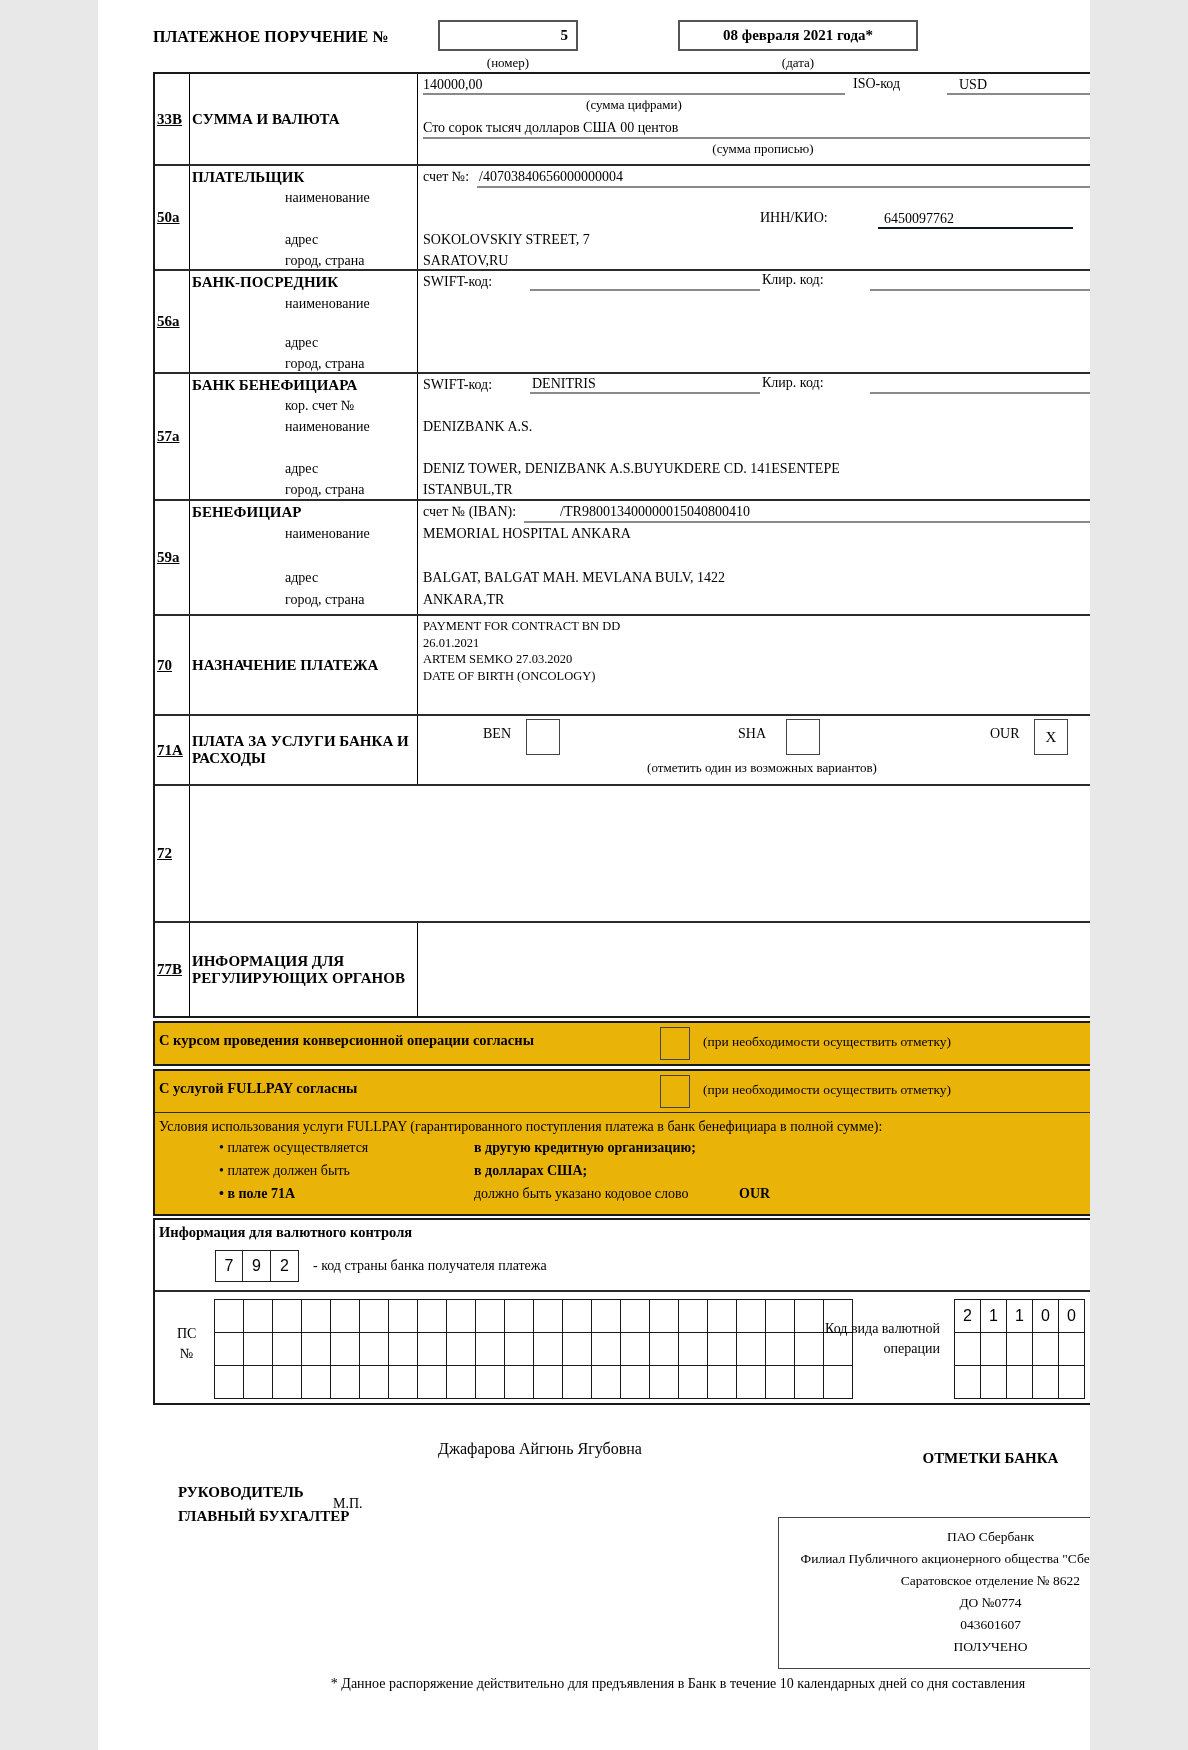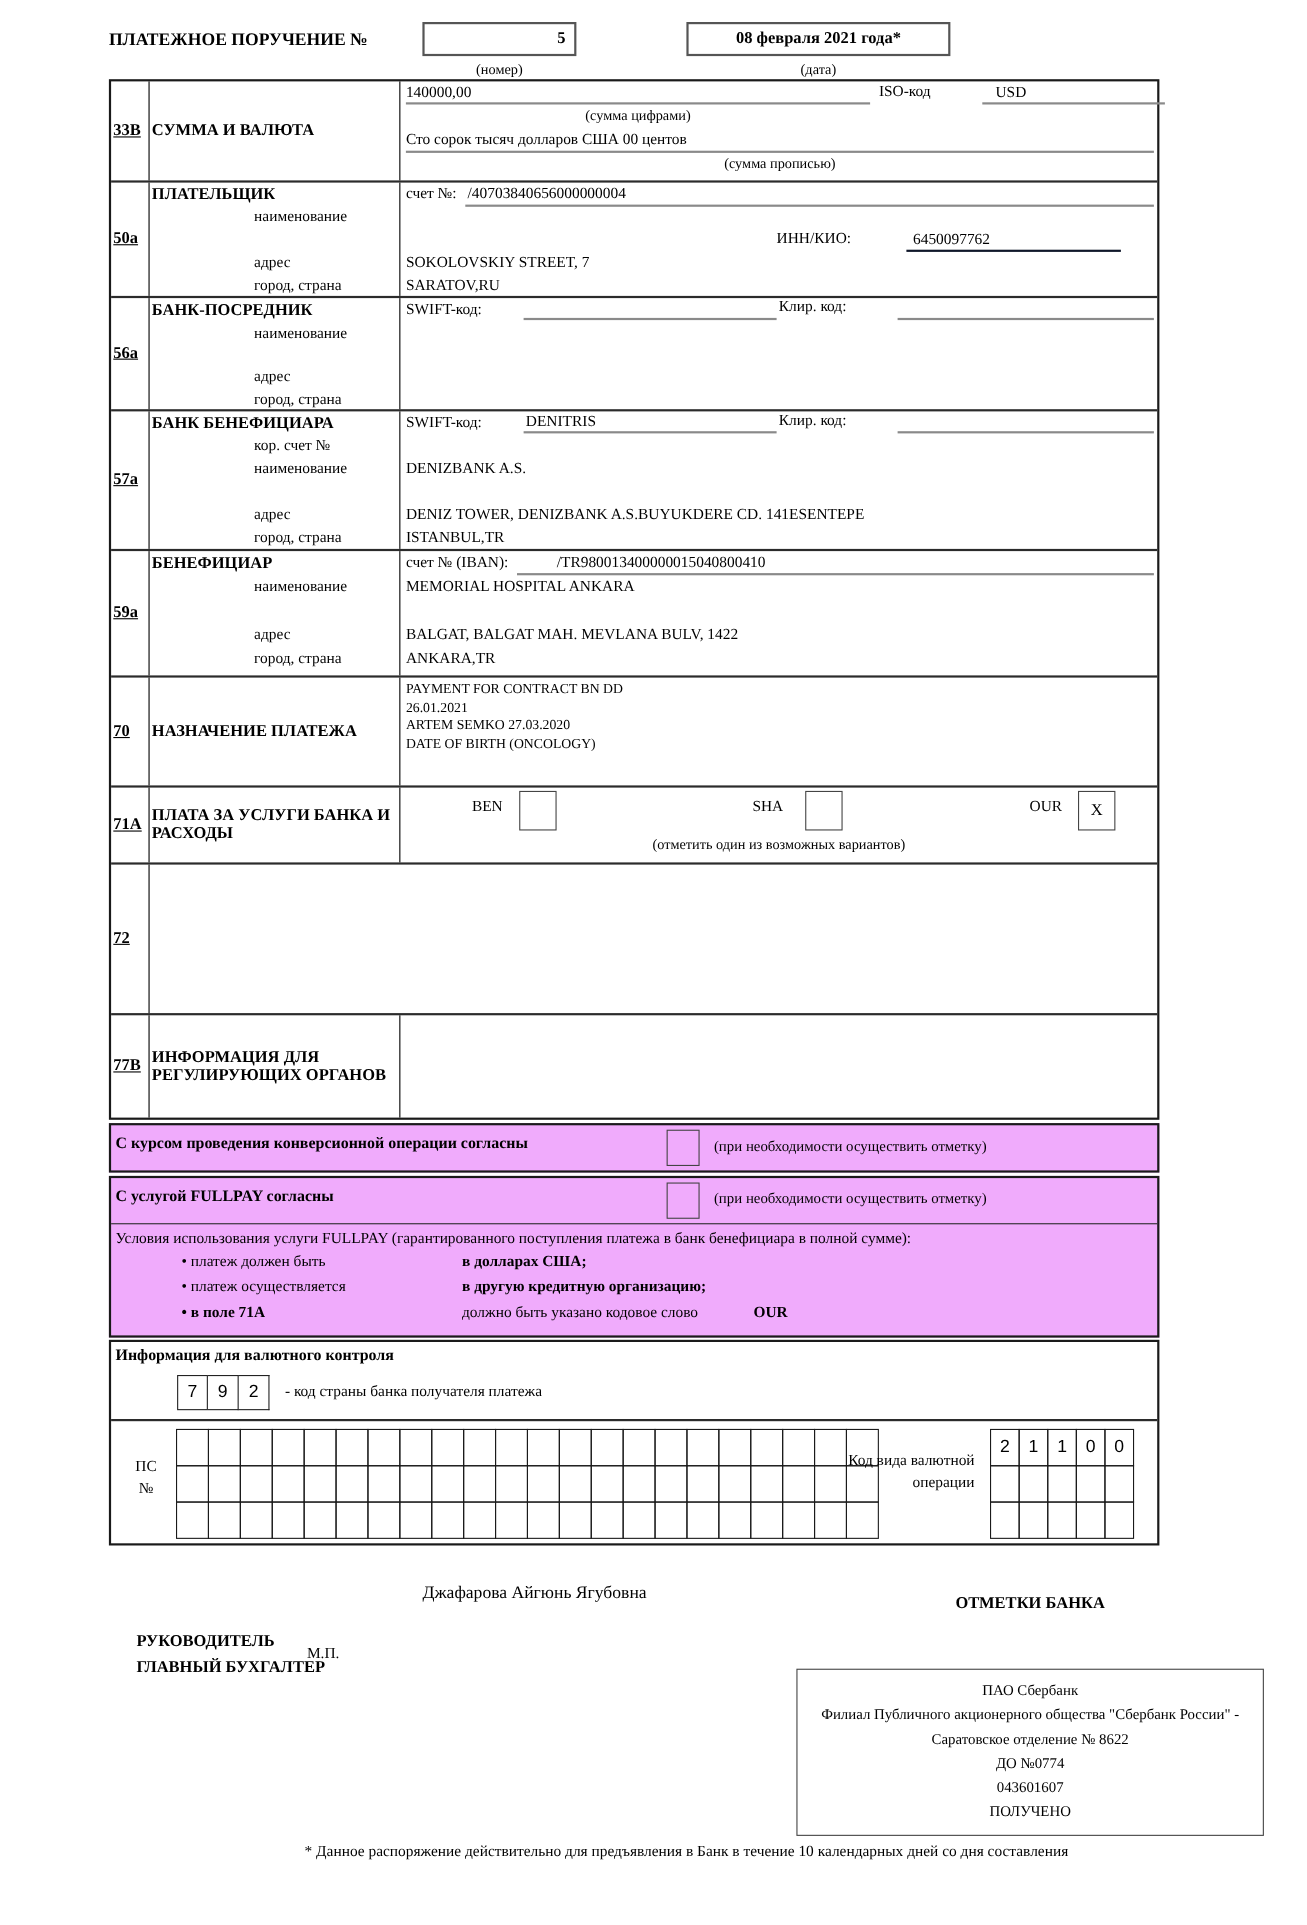--- a/index.html
+++ b/index.html
@@ -1,17 +1,17 @@
 <!DOCTYPE html>
 <html><head>
 <meta charset="utf-8">
 <style>
   * { margin:0; padding:0; box-sizing:border-box; }
   body { background:#e8e8e8; font-family:"Liberation Serif", serif; color:#000; }
-  .page { position:relative; width:1188px; height:1750px; background:#ffffff; margin:0 auto; overflow:hidden;padding-left:44px; }
+  .page { position:relative; width:992px; height:1750px; background:#ffffff; margin:0 auto; overflow:hidden; }
 
   
   .hdr { position:relative; margin:20px 0 0 55px; width:955px; height:52px; }
   .hdr-title { position:absolute; left:0; top:8px; font-weight:bold; font-size:16px; }
   .hdr-box { position:absolute; top:0; height:31px; border:2px solid #555; background:#fff; font-weight:bold; font-size:15px; line-height:27px; }
   .num-box { left:285px; width:140px; text-align:right; padding-right:8px; }
   .date-box { left:525px; width:240px; text-align:center; }
   .hdr-cap { position:absolute; top:35px; text-align:center; font-size:13px; }
   .num-cap { left:285px; width:140px; }
   .date-cap { left:525px; width:240px; }
@@ -52,21 +52,21 @@
   
   .p-line { font-size:12.5px; line-height:16.5px; white-space:nowrap; }
   .purpose-wrap { padding-top:2px; }
 
   
   .fee-opt-label { position:absolute; top:10px; font-size:14px; }
   .fee-box { position:absolute; top:3px; width:34px; height:36px; border:1.5px solid #444; text-align:center; line-height:34px; font-size:15px; }
   .fee-cap { position:absolute; left:0; right:0; top:44px; }
 
   
-  .agree-box { position:relative; margin-left:55px; width:955px; border:2px solid #1a1a1a; background:#f0abfc; }
+  .agree-box { position:relative; margin-left:55px; width:955px; border:2px solid #1a1a1a; background:#eab308; }
   .agree-row { position:relative; height:41px; }
   .agree-label { position:absolute; left:4px; top:9px; font-weight:bold; font-size:14.5px; }
   .agree-check { position:absolute; left:505px; top:4px; width:30px; height:33px; border:1.5px solid #444; }
   .agree-note { position:absolute; left:548px; top:11px; font-size:13.5px; }
   .mt3 { margin-top:3px; }
   .terms { position:relative; border-top:1.5px solid #2b2b2b; padding:3px 4px 8px 4px; font-size:14px; }
   .terms-intro { line-height:21px; }
   .term-row { position:relative; height:23px; line-height:22px; }
   .term-text { position:absolute; left:60px; }
   .term-value { position:absolute; left:315px; }
@@ -263,26 +263,26 @@
   <div class="agree-box mt3">
     <div class="agree-row">
       <div class="agree-label">С услугой FULLPAY согласны</div>
       <div class="agree-check"></div>
       <div class="agree-note">(при необходимости осуществить отметку)</div>
     </div>
     <div class="terms">
       <div class="terms-intro">Условия использования услуги FULLPAY (гарантированного поступления платежа в банк бенефициара в полной сумме):</div>
       <div id="fullpay-term-rows">
           <div class="term-row">
+            <span class="term-text">• платеж осуществляется</span>
+            <span class="term-value b">в другую кредитную организацию;</span>
+          </div>
+          <div class="term-row">
             <span class="term-text">• платеж должен быть</span>
             <span class="term-value b">в долларах США;</span>
-          </div>
-          <div class="term-row">
-            <span class="term-text">• платеж осуществляется</span>
-            <span class="term-value b">в другую кредитную организацию;</span>
           </div>
           <div class="term-row">
             <span class="term-text b">• в поле 71А</span>
             <span class="term-value">должно быть указано кодовое слово</span>
             <span class="term-code">OUR</span>
           </div>
         </div>
     </div>
   </div>
 

